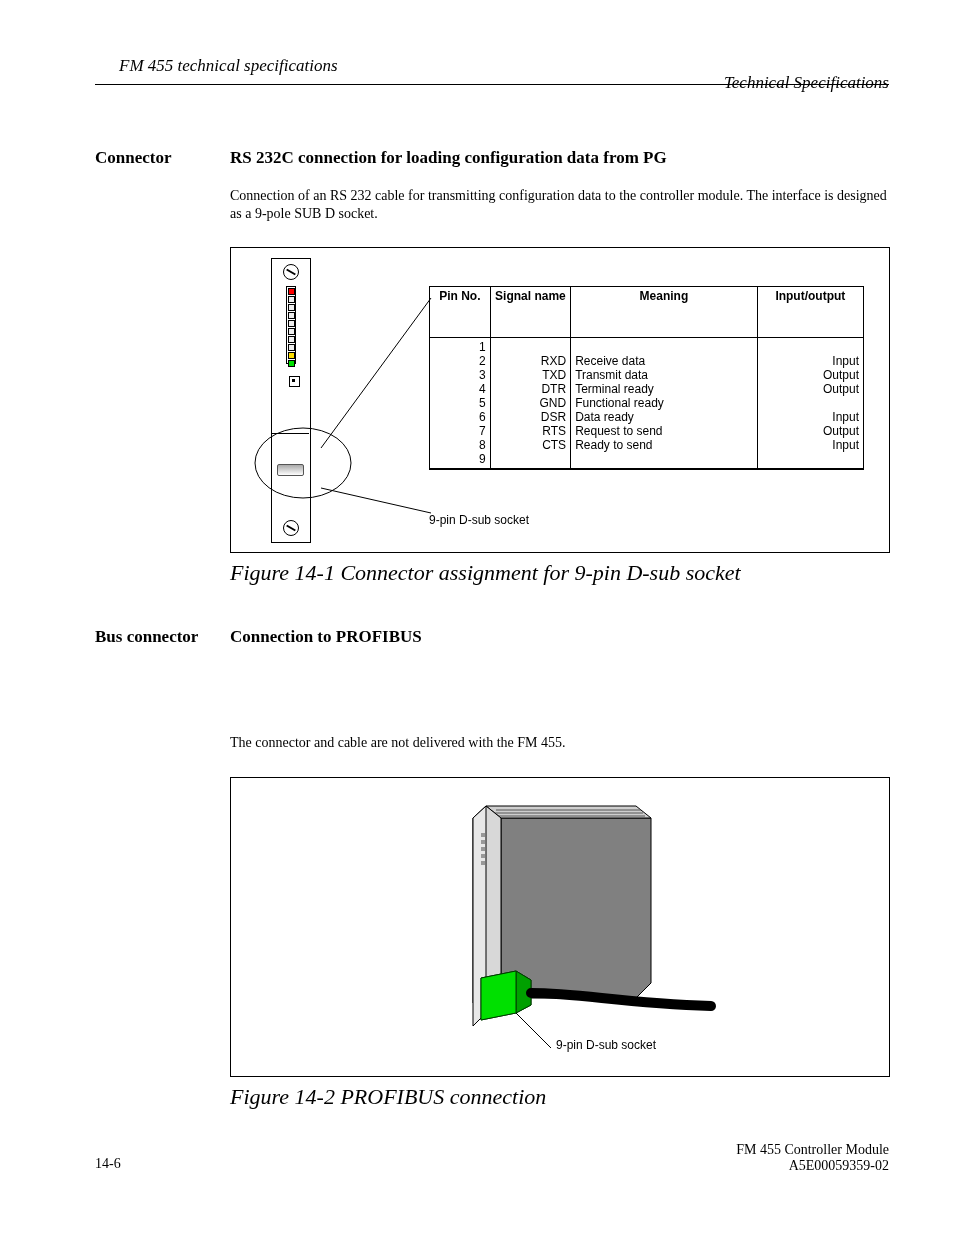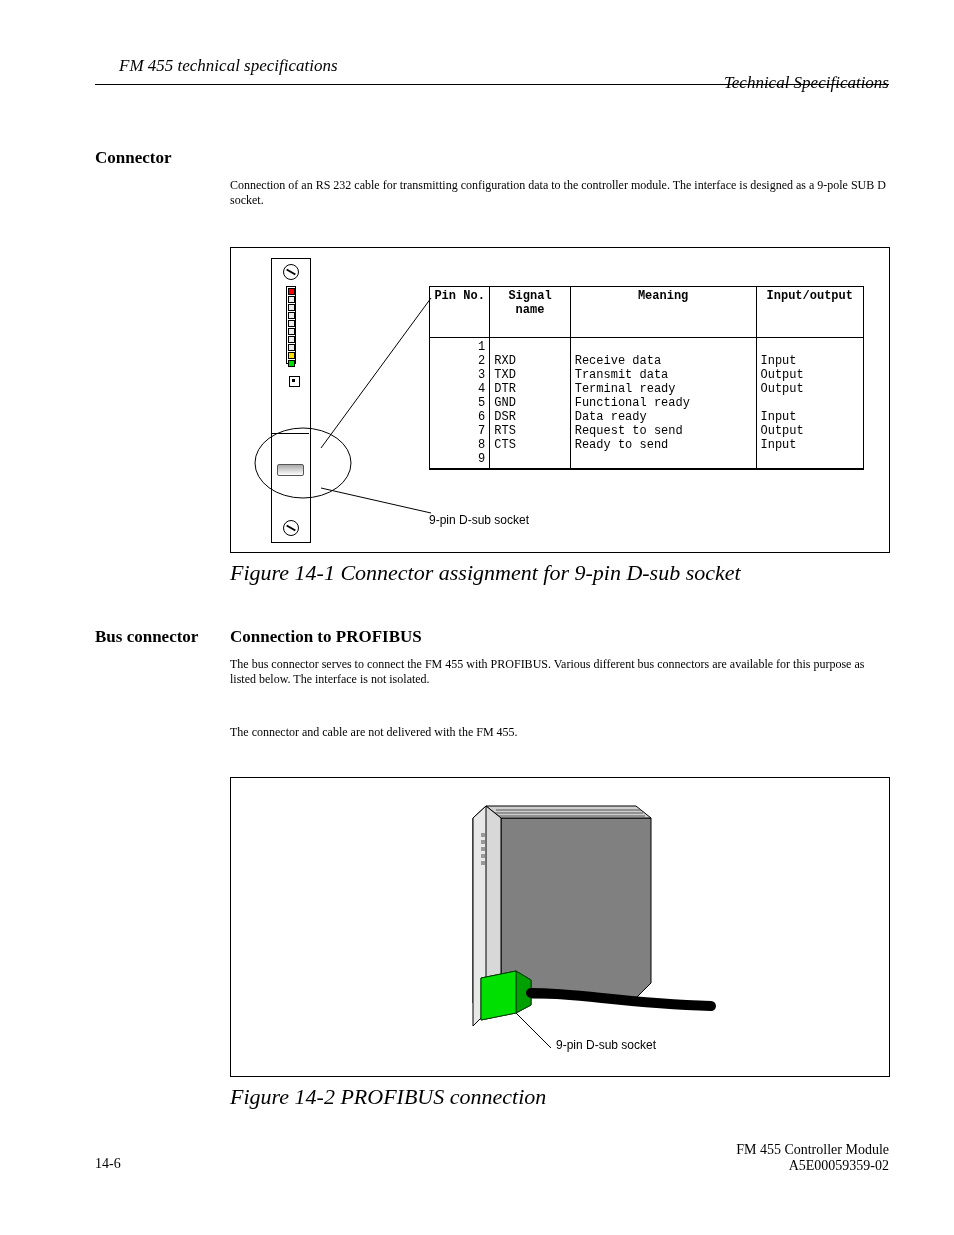--- a/index.html
+++ b/index.html
@@ -46,54 +46,55 @@
   }
   .section-title {
     position: absolute;
     left: 230px;
     font-weight: bold;
     font-size: 17px;
   }
   .body-text {
     position: absolute;
     left: 230px;
-    font-size: 12px;
+    font-size: 14px;
     line-height: 1.25;
     right: 65px;
+    margin-top: 9px;
   }
   .figure-box {
     position: absolute;
     left: 230px;
     border: 1.5px solid #000;
     box-sizing: border-box;
   }
   .fig-caption {
     position: absolute;
     left: 230px;
     font-style: italic;
     font-size: 22px;
   }
   
   .spec-table {
     position: absolute;
     border-collapse: collapse;
     font-size: 12px;
-    font-family: Liberation Mono, monospace;
+    font-family: Liberation Sans, sans-serif;
   }
   .spec-table td, .spec-table th {
     border: 1px solid #000;
     padding: 2px 4px;
     vertical-align: top;
   }
   .spec-table th {
     font-weight: bold;
     text-align: center;
   }
   .cell-right { text-align: right; }
-  .cell-center { text-align: left; }
+  .cell-center { text-align: right; }
   .small-label {
     font-size: 12px;
     font-family: Arial, Helvetica, sans-serif;
     position: absolute;
   }
   .footer-left {
     position: absolute;
     left: 95px;
     font-size: 14px;
   }
@@ -169,20 +170,21 @@
 </head>
 <body>
 
 <div class="page">
 
   <div class="header-left">FM 455 technical specifications</div>
   <div class="header-right">Technical Specifications</div>
   <div class="header-rule"></div>
 
   <div class="section-label" style="top:148px">Connector</div>
+  <div class="section-title" style="top:148px">RS 232C connection for loading configuration data from PG</div>
   <div class="body-text" style="top:178px">Connection of an RS 232 cable for transmitting configuration data to the controller module. The interface is designed as a 9-pole SUB D socket.</div>
 
   <div class="figure-box" style="top:247px;width:660px;height:306px">
 
     <div class="module" style="left:40px;top:10px;width:38px;height:283px">
       <div class="module-outer" style="left:0;top:0;width:38px;height:283px"></div>
       <div class="screw" style="left:12px;top:6px"></div>
 
       <div class="led-strip" style="left:15px;top:28px;width:8px;height:76px">
         <div class="led" style="background:#ff0000"></div>
@@ -273,21 +275,20 @@
     </tbody>
       </table>
 
     <div class="small-label" style="left:198px;top:265px">9-pin D-sub socket</div>
   </div>
 
   <div class="fig-caption" style="top:560px">Figure 14-1   Connector assignment for 9-pin D-sub socket</div>
 
   <div class="section-label" style="top:627px">Bus connector</div>
   <div class="section-title" style="top:627px">Connection to PROFIBUS</div>
-  <div class="body-text" style="top:657px">The bus connector serves to connect the FM 455 with PROFIBUS. Various different bus connectors are available for this purpose as listed below. The interface is not isolated.</div>
   <div class="body-text" style="top:725px">The connector and cable are not delivered with the FM 455.</div>
 
   <div class="figure-box" style="top:777px;width:660px;height:300px">
     <svg class="iso" style="left:150px;top:20px" width="380" height="270">
 
       <polygon points="120,20 270,20 270,185 255,200 120,200" fill="#808080" stroke="#000" stroke-width="1"></polygon>
 
       <polygon points="120,20 270,20 255,8 105,8" fill="#cfcfcf" stroke="#000" stroke-width="1"></polygon>
 
       <g stroke="#555" stroke-width="1">

